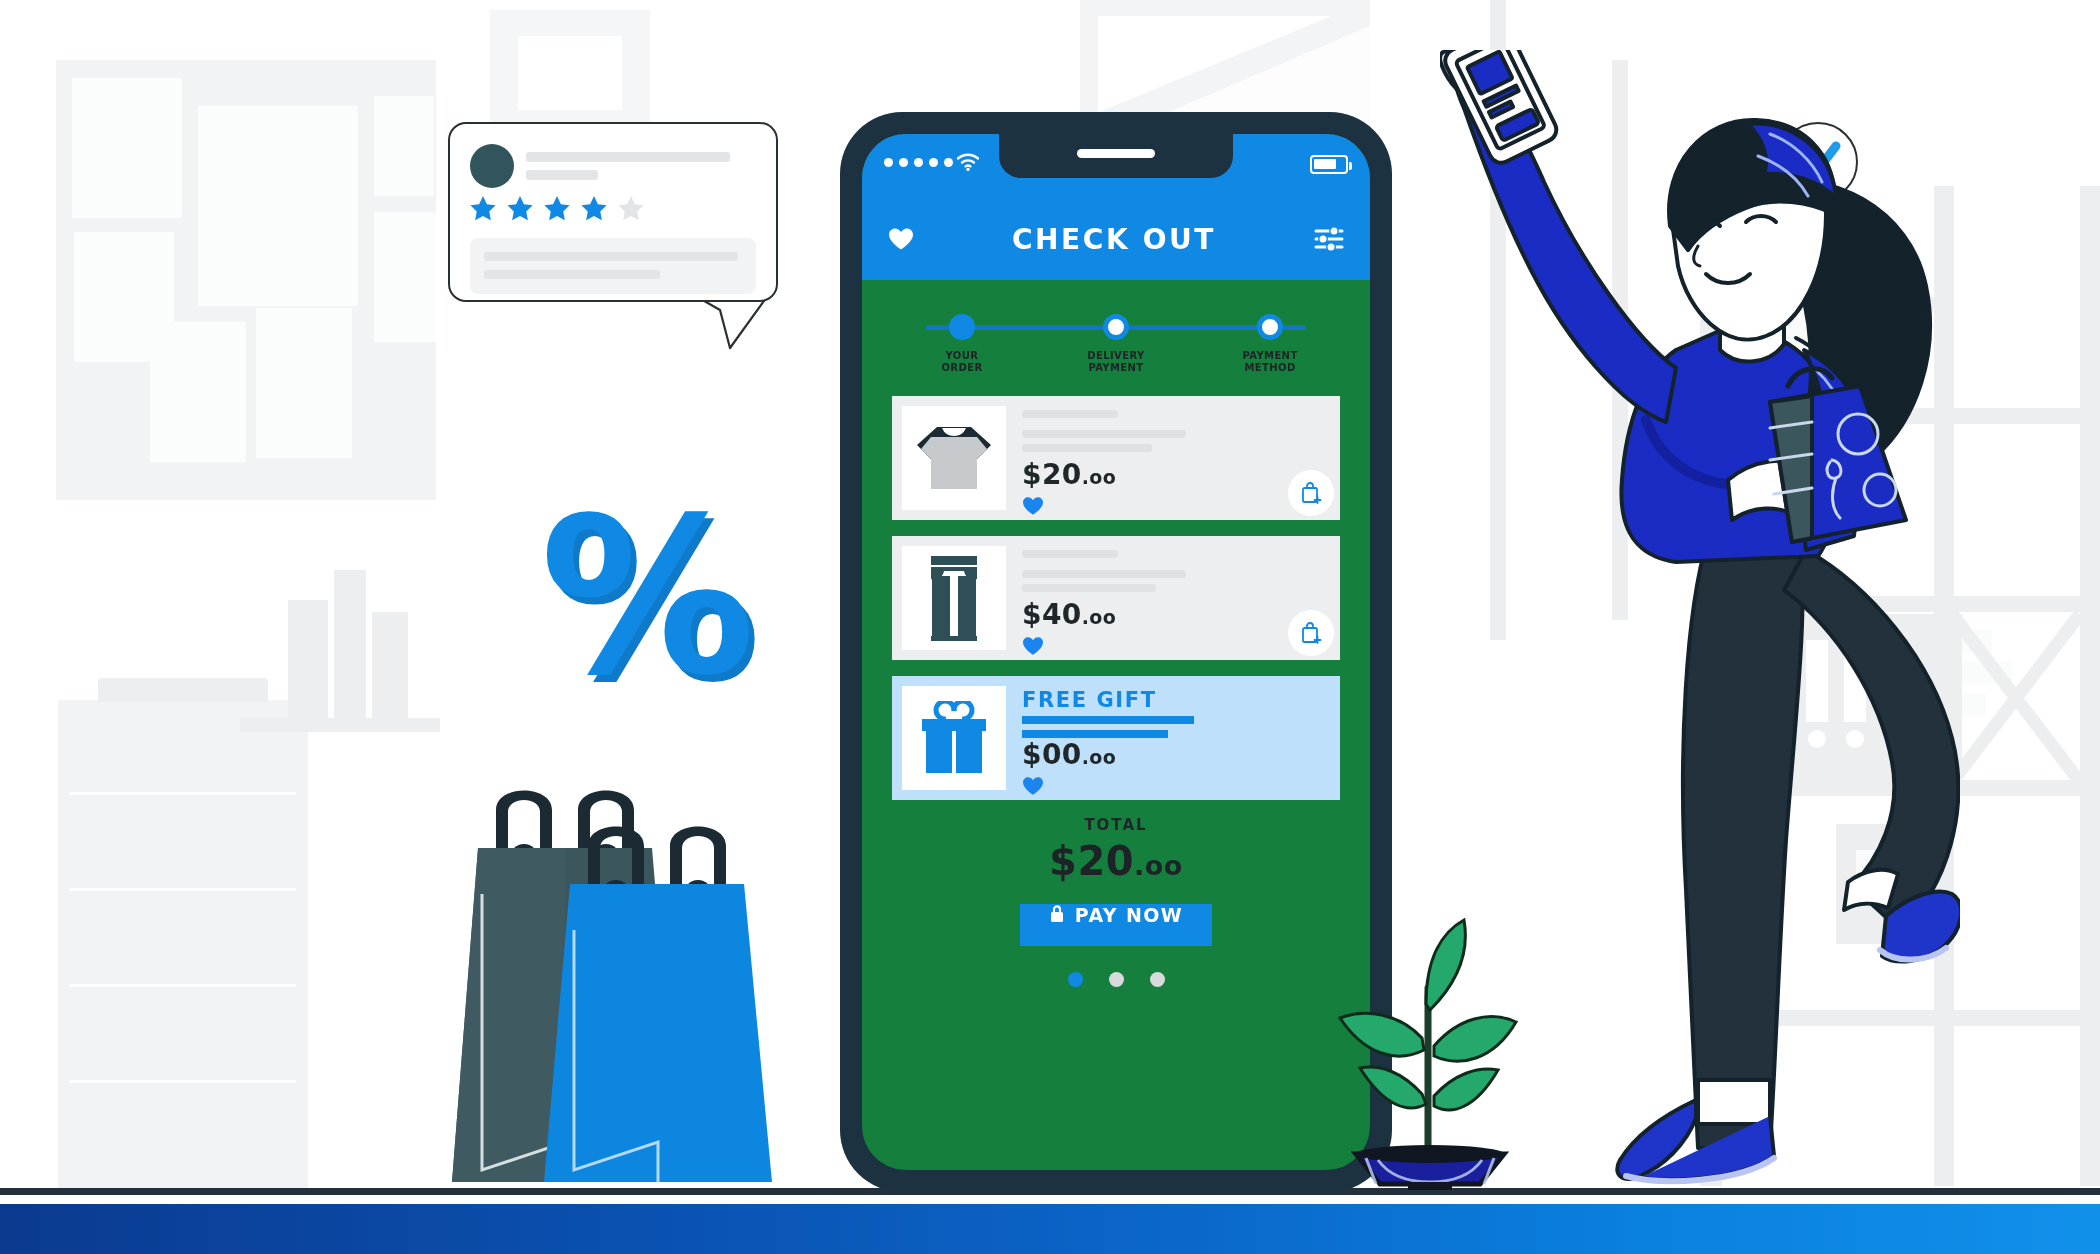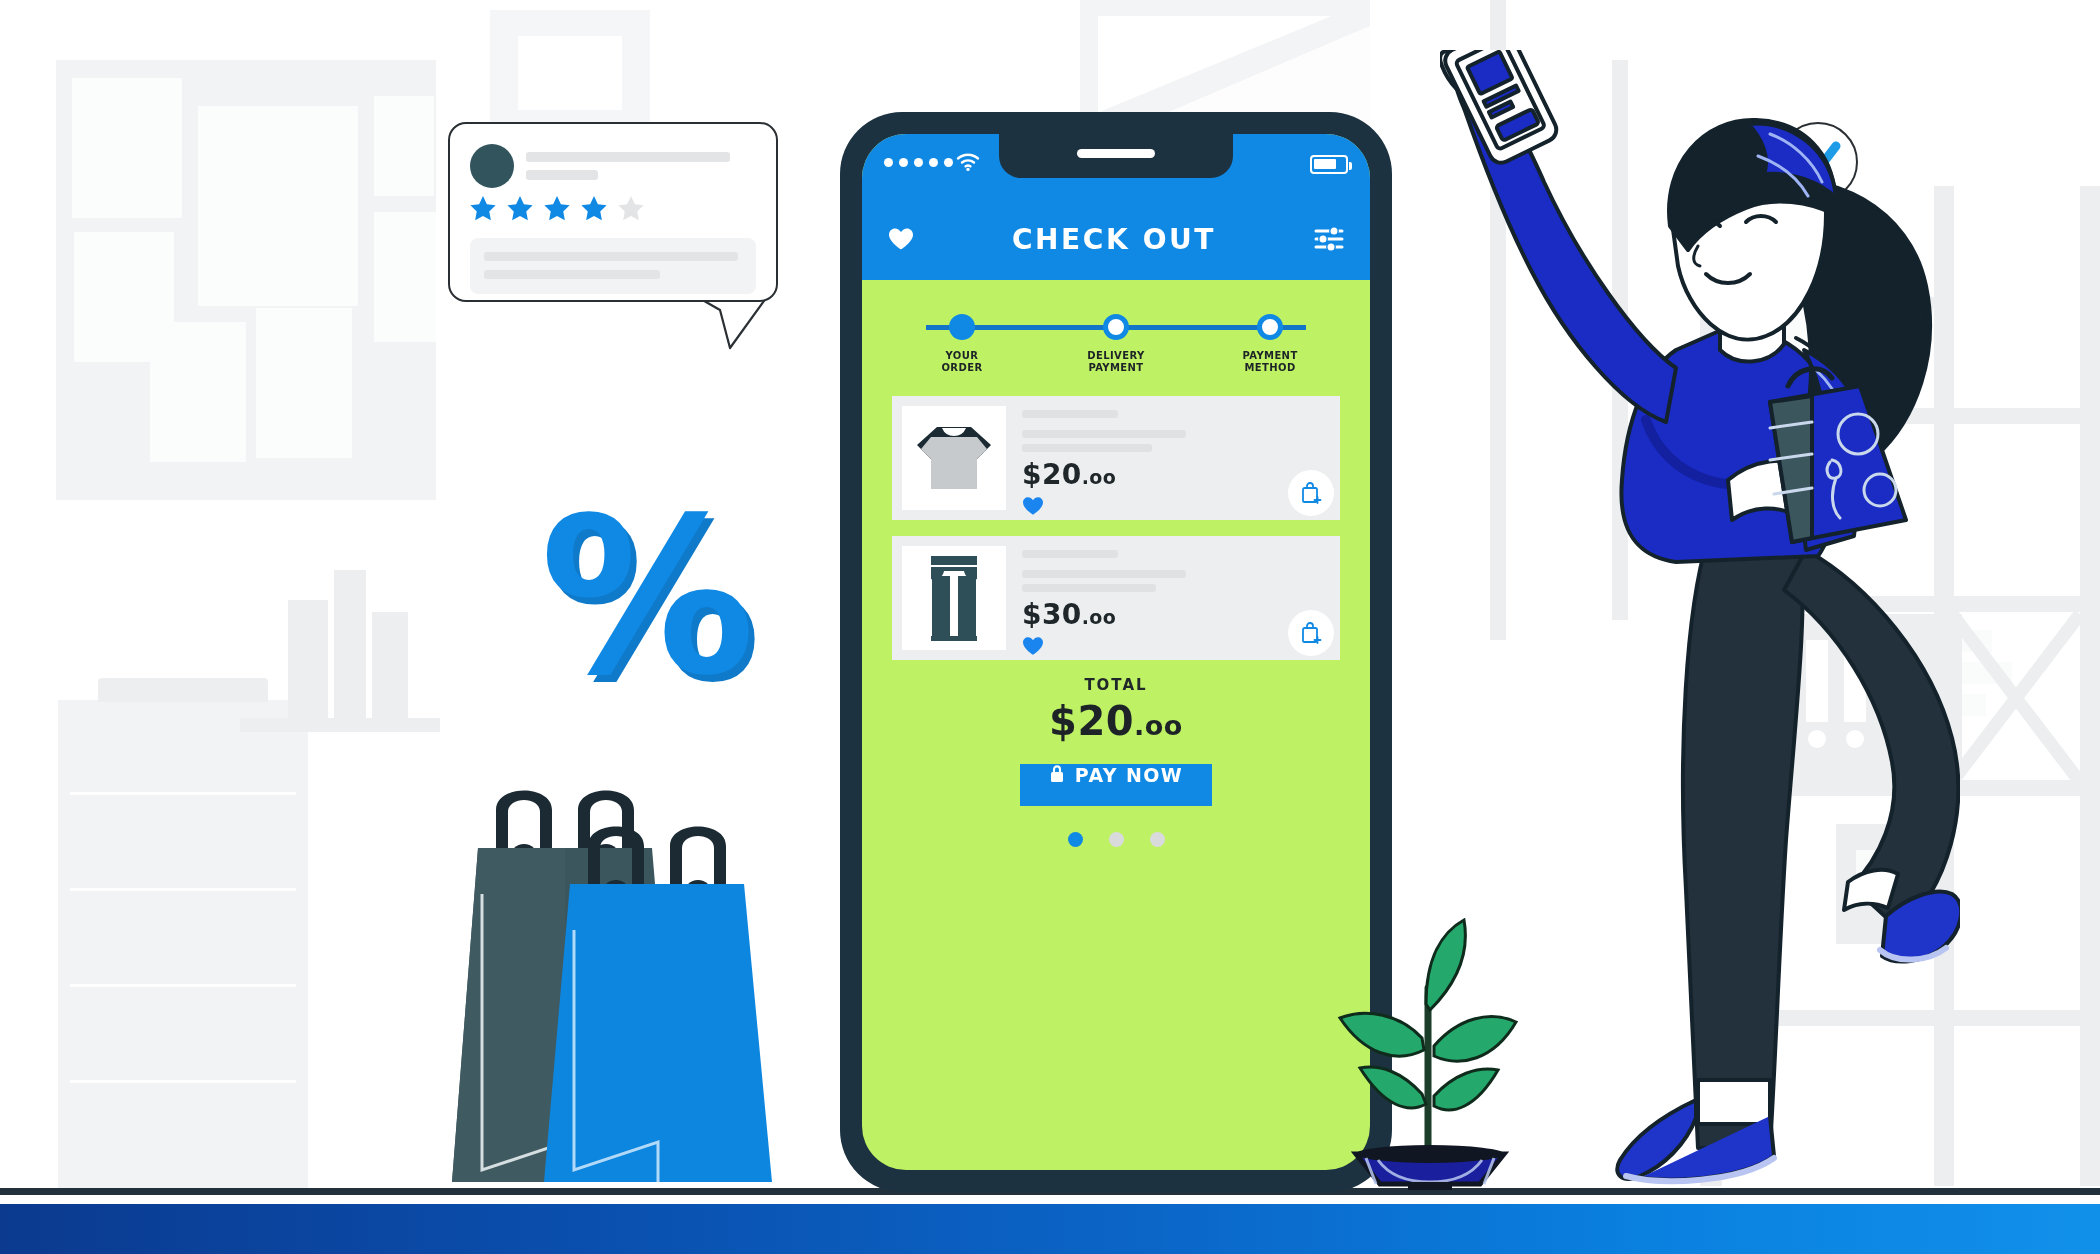--- a/index.html
+++ b/index.html
@@ -42,21 +42,21 @@
      color:#1089e5; line-height:1; letter-spacing:-6px;
      text-shadow: 6px 7px 0 #0f7ac9; font-family:"DejaVu Sans", sans-serif; }
 
   
   .bags { position:absolute; left:430px; top:790px; width:400px; height:400px; }
 
   
   .phone { position:absolute; left:840px; top:112px; width:552px; height:1080px;
      background:#1d3240; border-radius:62px; box-shadow:0 0 0 0 rgba(0,0,0,0); }
   .screen { position:absolute; left:22px; top:22px; width:508px; height:1036px;
-     background:#bef264; border-radius:44px; overflow:hidden; }
+     background:#15803d; border-radius:44px; overflow:hidden; }
 
   .statusbar { position:relative; height:64px; background:#1089e5; }
   .notch { position:absolute; left:50%; transform:translateX(-50%); top:0;
      width:234px; height:44px; background:#1d3240; border-radius:0 0 22px 22px; }
   .notch-speaker { position:absolute; left:50%; transform:translateX(-50%); top:15px;
      width:78px; height:9px; background:#ffffff; border-radius:5px; }
   .sigdots { position:absolute; left:22px; top:24px; display:flex; gap:6px; }
   .sigdot { width:9px; height:9px; border-radius:50%; background:#ffffff; }
   .wifi { position:absolute; left:94px; top:18px; }
   .battery { position:absolute; right:22px; top:21px; width:38px; height:19px;
@@ -348,35 +348,55 @@
               <rect x="9" y="22" width="18" height="64" fill="#2e4e58"></rect>
               <rect x="35" y="22" width="18" height="64" fill="#2e4e58"></rect>
               <rect x="27" y="22" width="8" height="64" fill="#ffffff"></rect>
               <rect x="8" y="82" width="46" height="5" fill="#2e4e58"></rect>
             </svg>
           </div>
           <div class="cardbody">
             <div class="sk" style="left:16px; top:4px;  width:96px; height:8px;"></div>
             <div class="sk" style="left:16px; top:24px; width:164px; height:8px;"></div>
             <div class="sk" style="left:16px; top:38px; width:134px; height:8px;"></div>
-            <div class="price"><span>$30</span><span class="cents">.oo</span></div>
+            <div class="price"><span>$40</span><span class="cents">.oo</span></div>
             <svg class="cheart" width="22" height="20" viewBox="0 0 26 24">
               <path d="M13 22.5C13 22.5 1 15 1 7.8 1 3.9 4 1.5 7 1.5c2.4 0 4.6 1.6 6 3.6 1.4-2 3.6-3.6 6-3.6 3 0 6 2.4 6 6.3C25 15 13 22.5 13 22.5z" fill="#1a85ef"></path>
             </svg>
           </div>
           <div class="addbag">
             <svg width="22" height="24" viewBox="0 0 22 24">
               <rect x="3" y="7" width="14" height="14" rx="1.6" fill="none" stroke="#1089e5" stroke-width="1.8"></rect>
               <path d="M7 7V5a3 3 0 0 1 6 0v2" fill="none" stroke="#1089e5" stroke-width="1.8"></path>
               <line x1="17.5" y1="16" x2="17.5" y2="22" stroke="#1089e5" stroke-width="1.8" stroke-linecap="round"></line>
               <line x1="14.5" y1="19" x2="20.5" y2="19" stroke="#1089e5" stroke-width="1.8" stroke-linecap="round"></line>
             </svg>
           </div>
         </div>
 
+        <div class="card gift">
+          <div class="thumb">
+            <svg width="76" height="74" viewBox="0 0 76 74">
+              <path d="M30 18 a9 9 0 1 1 8 -8" fill="none" stroke="#1089e5" stroke-width="5"></path>
+              <path d="M46 18 a9 9 0 1 0 -8 -8" fill="none" stroke="#1089e5" stroke-width="5"></path>
+              <rect x="6" y="18" width="64" height="12" fill="#1089e5"></rect>
+              <rect x="10" y="30" width="26" height="42" fill="#1089e5"></rect>
+              <rect x="40" y="30" width="26" height="42" fill="#1089e5"></rect>
+            </svg>
+          </div>
+          <div class="cardbody">
+            <div class="gifttitle">FREE GIFT</div>
+            <div class="sk" style="left:16px; top:30px; width:172px; height:8px;"></div>
+            <div class="sk" style="left:16px; top:44px; width:146px; height:8px;"></div>
+            <div class="price"><span>$00</span><span class="cents">.oo</span></div>
+            <svg class="cheart" width="22" height="20" viewBox="0 0 26 24">
+              <path d="M13 22.5C13 22.5 1 15 1 7.8 1 3.9 4 1.5 7 1.5c2.4 0 4.6 1.6 6 3.6 1.4-2 3.6-3.6 6-3.6 3 0 6 2.4 6 6.3C25 15 13 22.5 13 22.5z" fill="#1a85ef"></path>
+            </svg>
+          </div>
+        </div>
       </div>
 
       <div class="totals">
         <div class="total-label">TOTAL</div>
         <div class="total-amt"><span>$20</span><span class="cents">.oo</span></div>
         <div class="paybtn">
           <svg width="16" height="19" viewBox="0 0 16 19">
             <rect x="2" y="8" width="12" height="10" rx="1.6" fill="#ffffff"></rect>
             <path d="M5 8V5.4a3 3 0 0 1 6 0V8" fill="none" stroke="#ffffff" stroke-width="2.1"></path>
           </svg>

